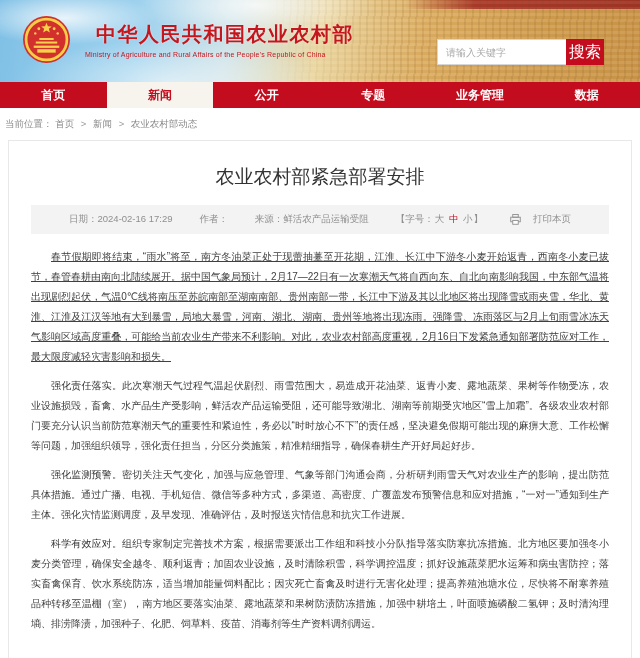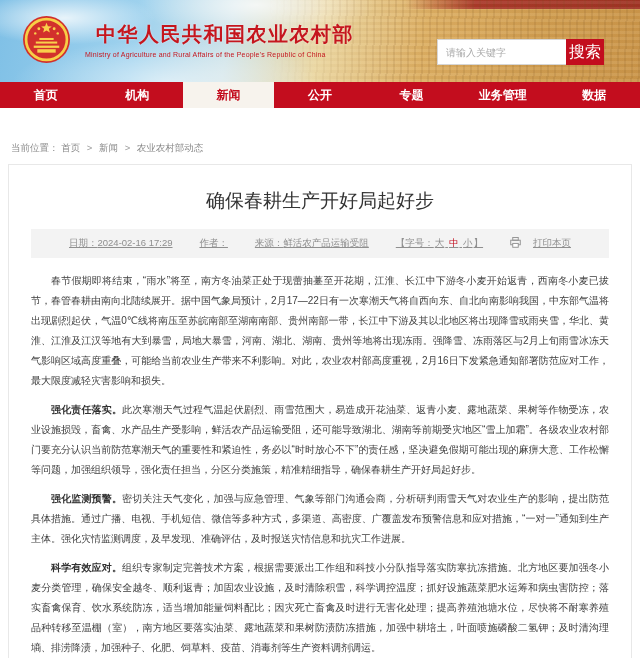--- a/index.html
+++ b/index.html
@@ -35,42 +35,42 @@
   .search button { width:38px; height:26px; border:none; background:#c30d1e; color:#fff;
     font-size:16px; cursor:pointer; font-family:inherit; }
 
   
   .nav { display:flex; height:26px; background:#c30d1e; }
   .nav-item { flex:1; text-align:center; line-height:26px; color:#fff; font-size:12px;
     font-weight:bold; cursor:pointer; }
   .nav-item.active { background:#f7f3ed; color:#c30d1e; }
 
   
-  .breadcrumb { padding:10px 11px 9px; font-size:9.5px; color:#8a8a8a;margin-top:24px; }
+  .breadcrumb { padding:10px 5px 9px; font-size:9.5px; color:#8a8a8a; }
   .breadcrumb .crumb { color:#8a8a8a; cursor:pointer; }
   .breadcrumb .sep { margin:0 4px; color:#9a9a9a; }
 
   
   .article { margin:0 8px; background:#fff; border:1px solid #e8e8e8; padding:20px 0 26px;
     min-height:520px; }
   .article-title { text-align:center; font-size:19px; color:#333; line-height:28px;
     font-weight:400; margin:2px 40px 0; }
   .meta-bar { margin:14px 22px 0; background:#f3f3f3; height:29px; display:flex;
     align-items:center; justify-content:space-between; padding:0 38px; font-size:9.5px; color:#8f8f8f; }
-  .meta-item { white-space:nowrap;text-decoration:underline; }
+  .meta-item { white-space:nowrap; }
   .fs-btn { cursor:pointer; margin:0 1px; }
   .fs-mid { color:#c30d1e; }
-  .print { display:flex; cursor:pointer;gap:8px; }
+  .print { display:flex; align-items:center; cursor:pointer;gap:8px; }
   .print svg { margin-right:4px; }
 
   .article-body { margin:0 22px; }
   .article-body p { margin-top:9px; font-size:10px; line-height:20px; color:#404040;
     text-align:justify; text-indent:2em; }
-  .article-body p:first-child { margin-top:13px; }
-  .lead { font-weight:bold; color:#333; }
+  .article-body p:first-child { margin-top:13px;text-decoration:underline; }
+  .lead { font-weight:normal; color:#333; }
 </style>
 </head>
 <body>
 
 <div class="banner">
   <div class="banner-stripe"></div>
   <div class="brand">
     <svg class="emblem" viewBox="0 0 48 48">
       <circle cx="24" cy="24" r="23" fill="#d2302c"></circle>
       <circle cx="24" cy="24" r="20" fill="none" stroke="#f7cf46" stroke-width="2.6"></circle>
@@ -90,40 +90,39 @@
     </div>
   </div>
   <div class="search">
     <input type="text" placeholder="请输入关键字" style="">
     <button>搜索</button>
   </div>
 </div>
 
 <div class="nav">
   <div class="nav-item">首页</div>
-  <div class="nav-item">机构</div>
   <div class="nav-item active">新闻</div>
   <div class="nav-item">公开</div>
   <div class="nav-item">专题</div>
   <div class="nav-item">业务管理</div>
   <div class="nav-item">数据</div>
 </div>
 
 <div class="breadcrumb">
   <span>当前位置：</span>
   <span class="crumb">首页</span>
   <span class="sep">&gt;</span>
   <span class="crumb">新闻</span>
   <span class="sep">&gt;</span>
   <span class="crumb">农业农村部动态</span>
 </div>
 
 <div class="article">
   <div class="article-title">
-    <div>确保春耕生产开好局起好步</div>
+    <div>农业农村部紧急部署安排</div>
   </div>
 
   <div class="meta-bar">
     <span class="meta-item"><span>日期：</span><span>2024-02-16 17:29</span></span>
     <span class="meta-item"><span>作者：</span><span></span></span>
     <span class="meta-item"><span>来源：</span><span>鲜活农产品运输受阻</span></span>
     <span class="meta-item"><span>【字号：</span><span class="fs-btn">大</span> <span class="fs-btn fs-mid">中</span> <span class="fs-btn">小</span><span>】</span></span>
     <span class="meta-item print">
       <svg width="11" height="11" viewBox="0 0 12 12">
         <rect x="3" y="0.5" width="6" height="3" fill="none" stroke="#8f8f8f"></rect>

